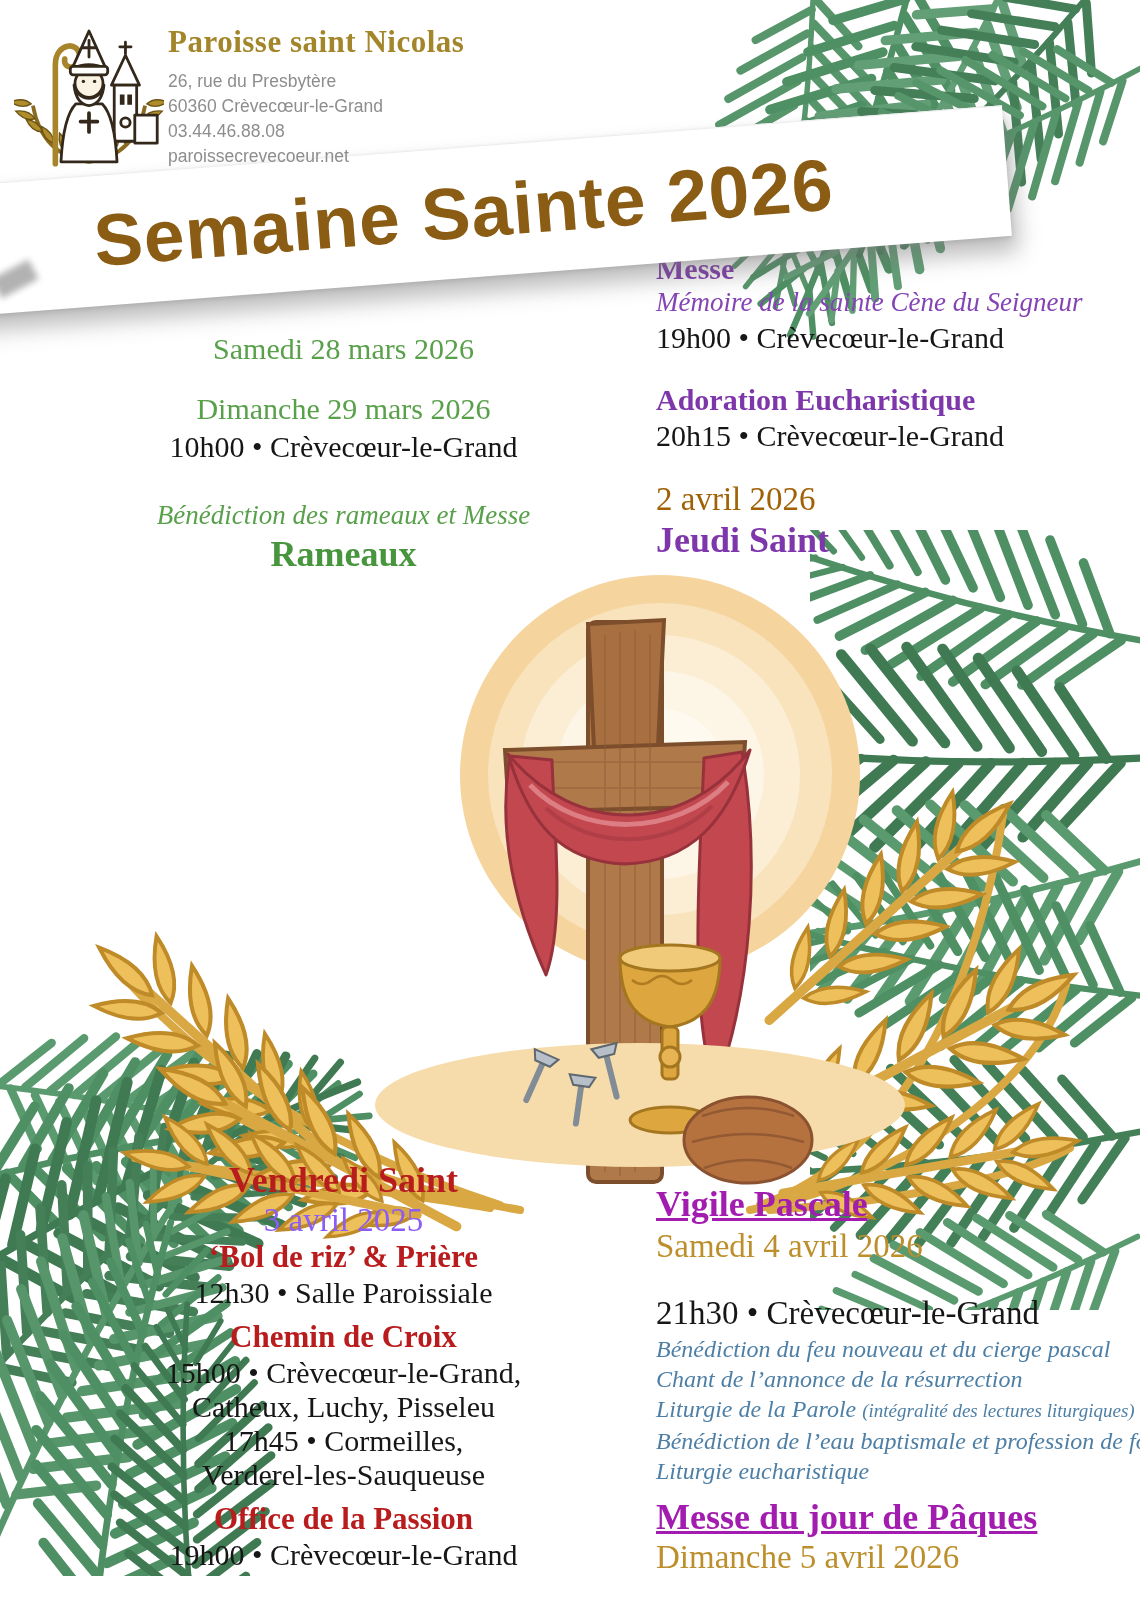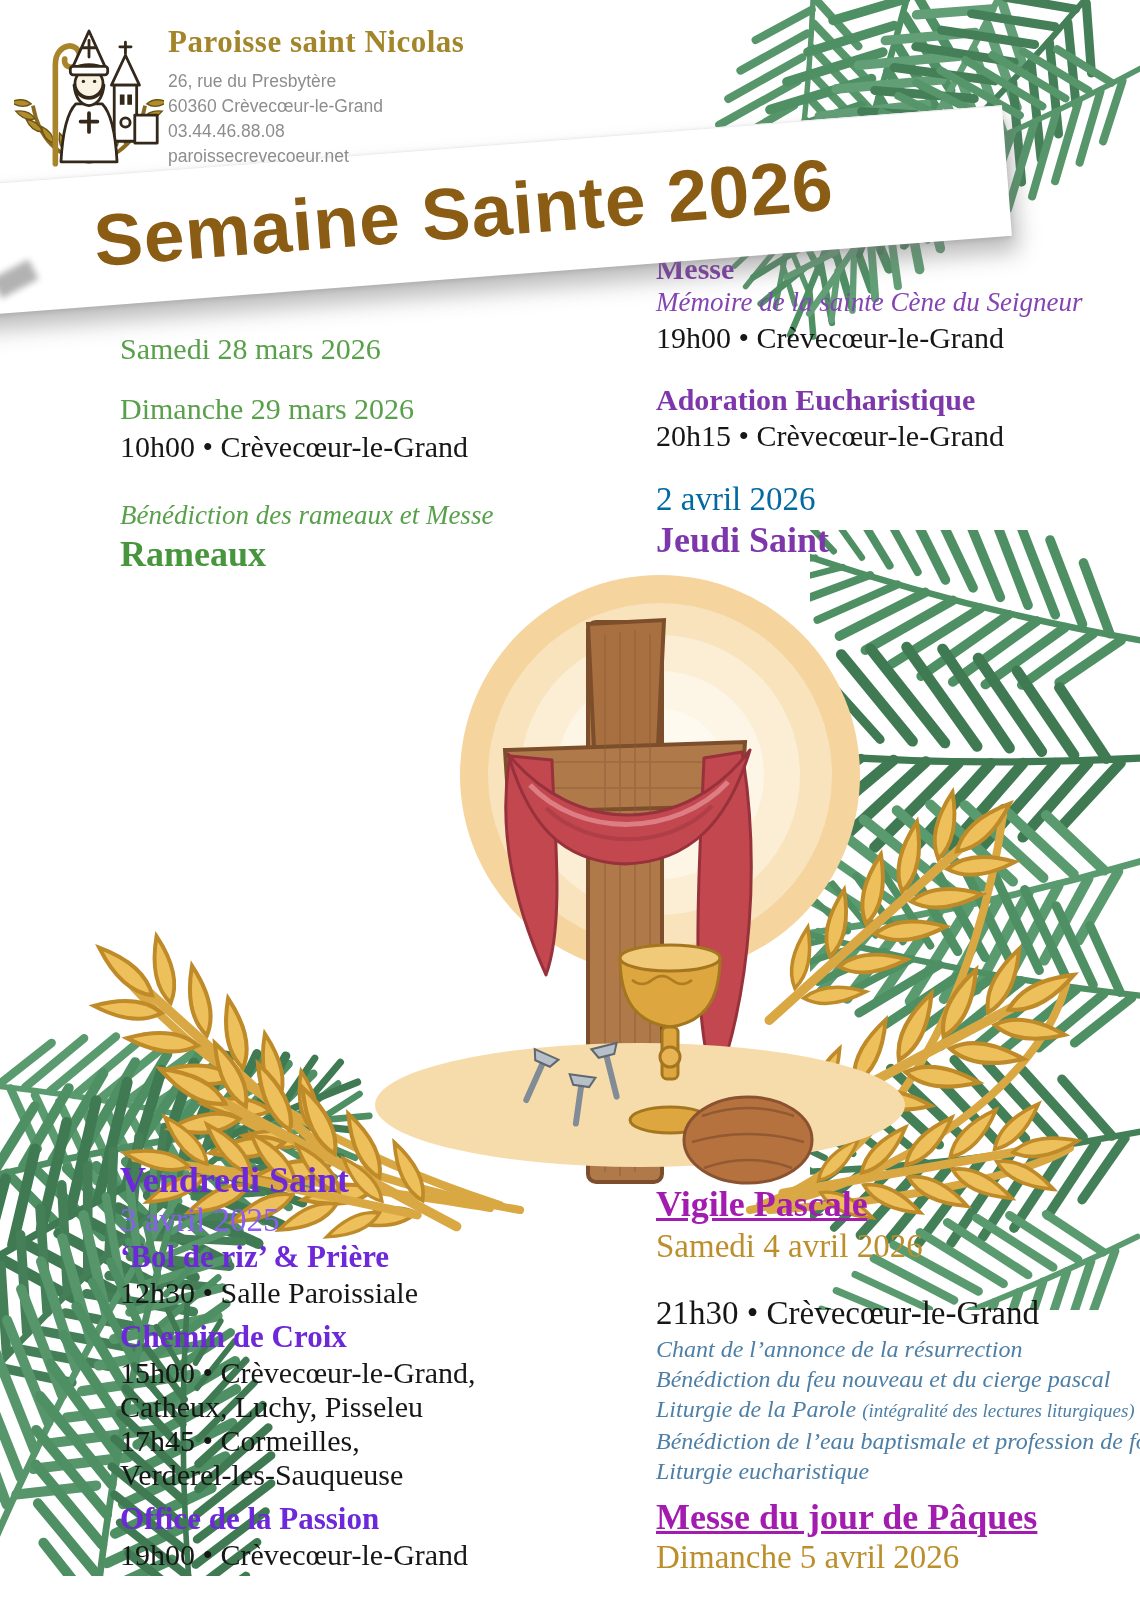--- a/index.html
+++ b/index.html
@@ -27,34 +27,34 @@
           border-top:1px solid #ececec;
           box-shadow:6px 16px 22px rgba(110,110,110,.45),0 2px 5px rgba(150,150,150,.35);}
   .banner-title{font-family:"Liberation Sans","DejaVu Sans",sans-serif;font-weight:700;font-size:73px;
                 color:#8a5c14;line-height:130px;text-align:center;padding:0 120px 0 85px;letter-spacing:1px;
                 white-space:nowrap;}
   .wedge{position:absolute;left:-6px;top:268px;width:42px;height:22px;background:#999;z-index:6;
          transform:rotate(-28deg);filter:blur(3px);opacity:.75;}
 
   
   .sec{position:absolute;z-index:4;}
-  .ra{text-align:left;}
+  .ra{text-align:center;}
   .ln{white-space:nowrap;}
   .fs30{font-size:30px;line-height:38px;}
   .fs30s{font-size:30px;line-height:34px;}
   .fs33{font-size:33px;line-height:40px;}
   .fs36{font-size:36px;line-height:44px;}
   .t-green{color:#58a04a;}
   .t-green-it{color:#58a04a;font-style:italic;font-size:27px;line-height:34px;}
   .t-green-b{color:#47953c;font-weight:bold;}
   .t-black{color:#161616;}
   .t-purple-b{color:#7e36ab;font-weight:bold;}
-  .t-purple{color:#0369a1;}
+  .t-purple{color:#a16207;}
   .t-purple-it{color:#8544b4;font-style:italic;font-size:27px;line-height:33px;}
-  .t-red-b{color:#6d28d9;font-weight:bold;}
+  .t-red-b{color:#b91c1c;font-weight:bold;}
   .t-red{color:#8b5cf6;}
   .t-gold-b{color:#a21caf;font-weight:bold;text-decoration:underline;}
   .t-gold{color:#bd8f2c;}
   .t-blue-it{color:#4d7fa6;font-style:italic;font-size:24px;line-height:30px;white-space:nowrap;}
   .t-blue-it .note{font-size:19px;}
   .gap8{margin-top:8px;}.gap10{margin-top:10px;}.gap22{margin-top:22px;}.gap24{margin-top:24px;}
   .gap26{margin-top:26px;}.gap30{}.gap32{margin-top:32px;}
 </style>
 </head>
 <body>
@@ -297,22 +297,22 @@
     <div class="ln fs30s t-black">17h45 • Cormeilles,</div>
     <div class="ln fs30s t-black">Verderel-les-Sauqueuse</div>
     <div class="ln fs30 t-red-b gap8" style="font-size:31px;line-height:38px;">Office de la Passion</div>
     <div class="ln fs30s t-black">19h00 • Crèvecœur-le-Grand</div>
   </section>
 
   <section class="sec" style="left:656px;top:1182px;width:480px;">
     <div class="ln fs36 t-gold-b">Vigile Pascale</div>
     <div class="ln fs33 t-gold">Samedi 4 avril 2026</div>
     <div class="ln fs33 t-black gap26" style="line-height:42px;">21h30 • Crèvecœur-le-Grand</div>
+    <div class="t-blue-it">Bénédiction du feu nouveau et du cierge pascal</div>
     <div class="t-blue-it">Chant de l’annonce de la résurrection</div>
-    <div class="t-blue-it">Bénédiction du feu nouveau et du cierge pascal</div>
     <div class="t-blue-it">
       <span>Liturgie de la Parole</span>
       <span class="note">(intégralité des lectures liturgiques)</span>
     </div>
     <div class="t-blue-it">Bénédiction de l’eau baptismale et profession de foi</div>
     <div class="t-blue-it">Liturgie eucharistique</div>
     <div class="ln fs36 t-gold-b gap10" style="line-height:42px;">Messe du jour de Pâques</div>
     <div class="ln fs33 t-gold" style="line-height:38px;">Dimanche 5 avril 2026</div>
     <div class="ln fs33 t-black" style="line-height:38px;">10h00 • Crèvecœur-le-Grand</div>
   </section>

